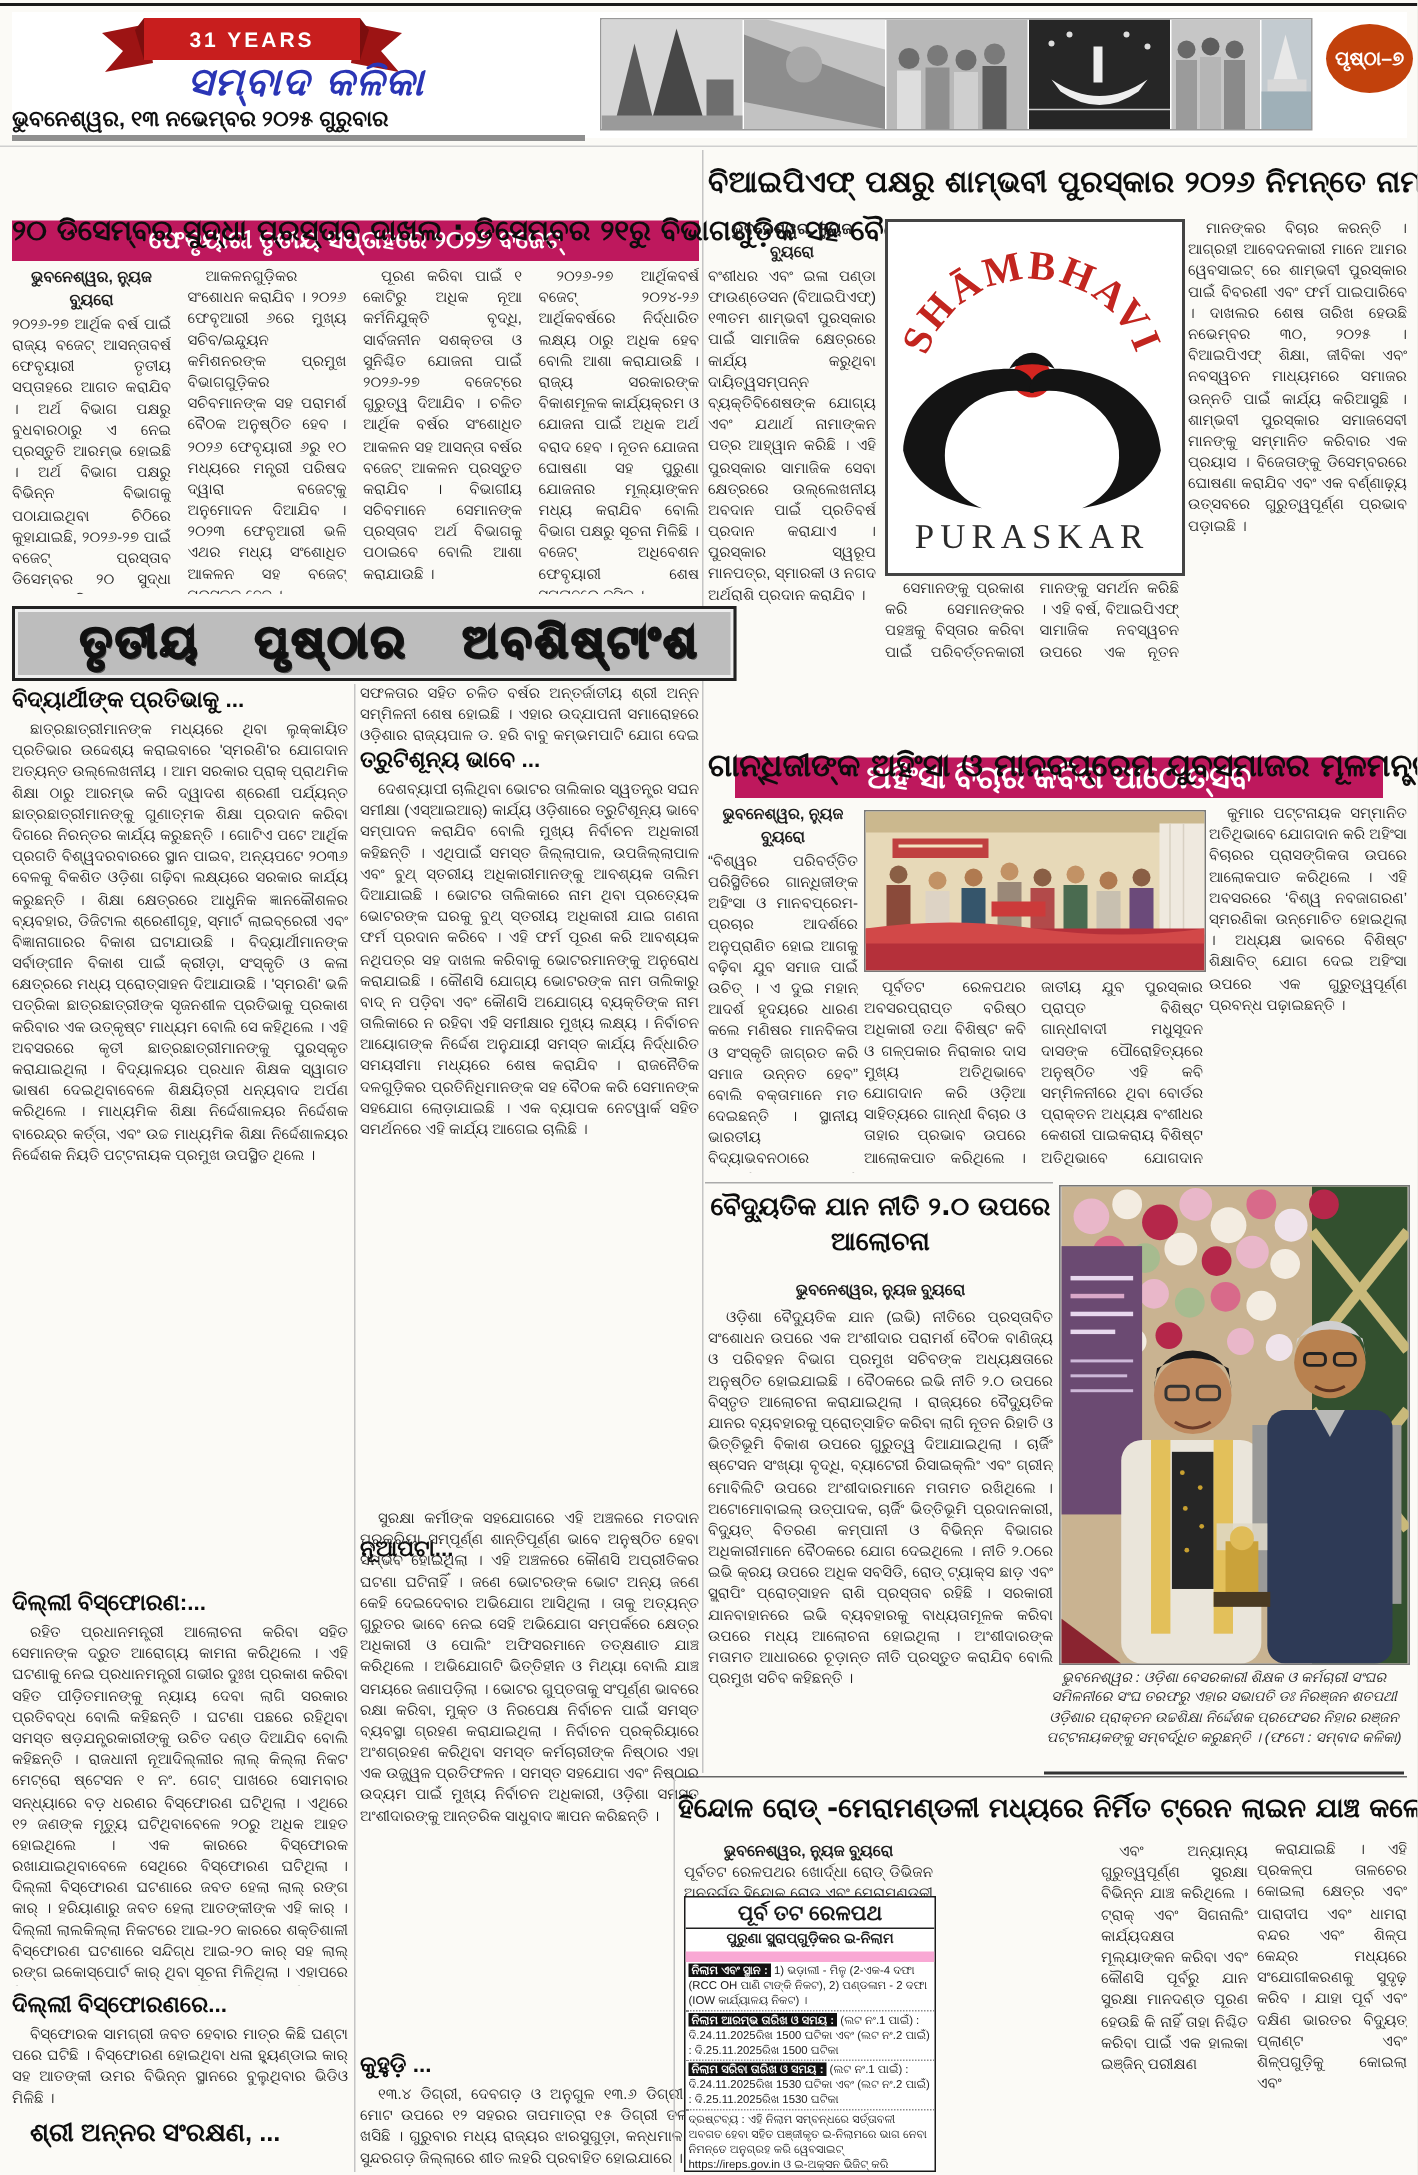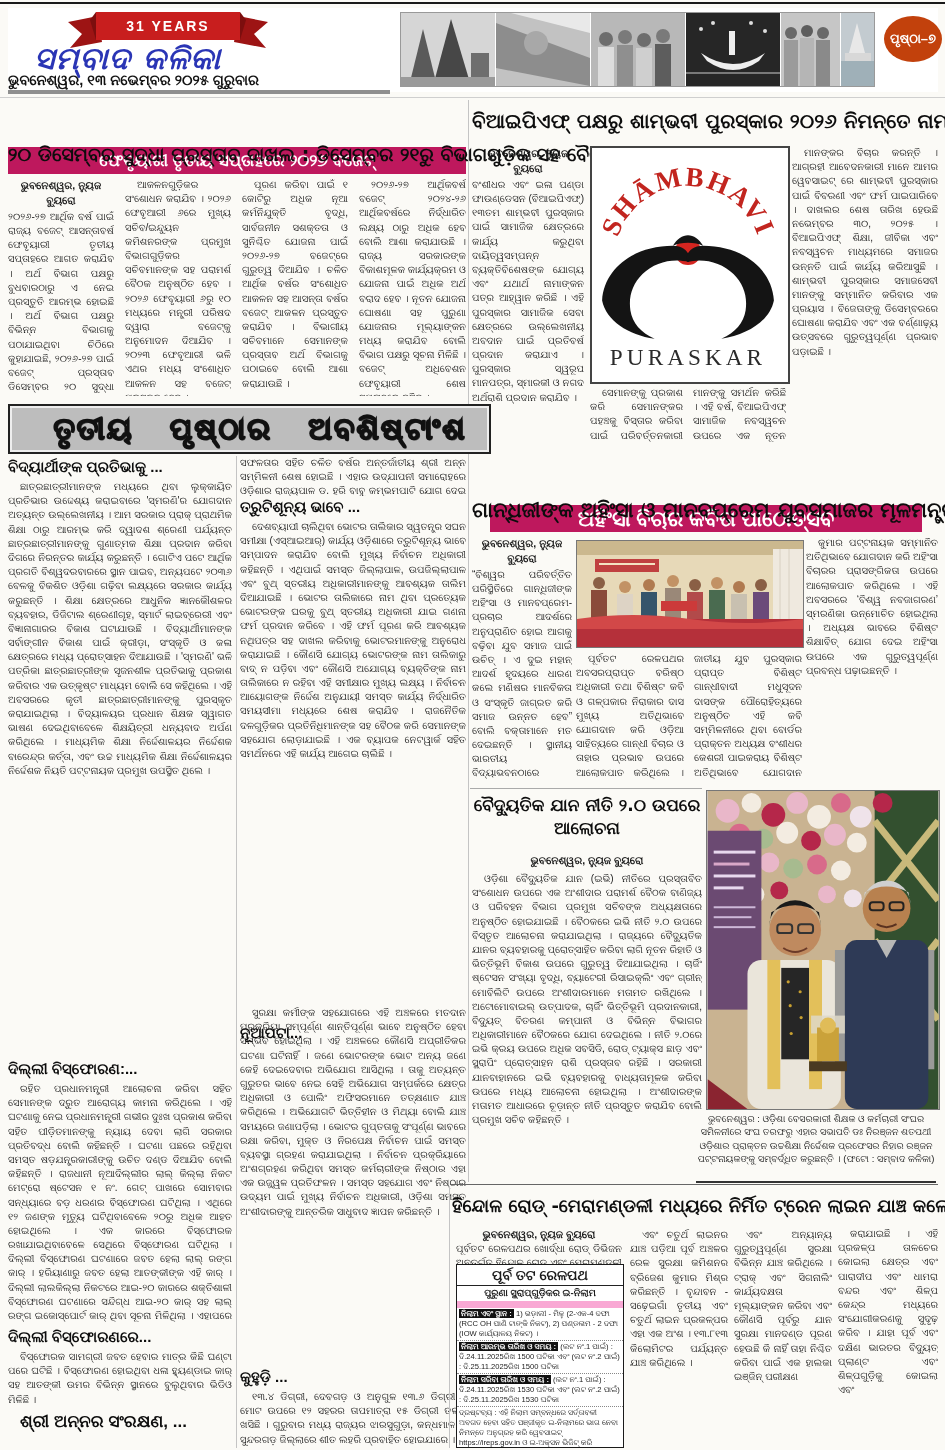--- a/index.html
+++ b/index.html
@@ -2,22 +2,22 @@
 <html><head>
 <meta charset="utf-8">
 <style>
   html,body{margin:0;padding:0;background:#e8e6e0;}
   #page{position:relative;width:945px;height:1450px;background:#fbfaf6;margin:0 auto;
         font-family:"Liberation Sans",sans-serif;color:#1b1b1b;overflow:hidden;}
   .abs{position:absolute;}
   .topline{left:0;top:2px;width:945px;height:2px;background:#1a1a1a;}
   
   .mast{left:8px;top:8px;width:930px;height:84px;background:#fff;}
-  .logo-script{left:26px;top:32px;width:340px;height:36px;text-align:left;
-    font-family:"DejaVu Serif",serif;font-style:italic;font-weight:bold;font-size:31px;
+  .logo-script{left:26px;top:32px;width:340px;height:36px;text-align:center;
+    font-family:"DejaVu Serif",serif;font-style:italic;font-weight:bold;font-size:26px;
     color:#2a35b5;letter-spacing:1px;}
   .dateline{left:0px;top:64px;width:368px;height:20px;font-size:14.5px;font-weight:bold;color:#111;}
   .badge{left:876px;top:8px;width:58px;height:46px;border-radius:50%;background:#c2410c;
     color:#fff;display:flex;align-items:center;justify-content:center;font-size:13px;font-weight:bold;}
   .graybar{left:8px;top:90px;width:382px;height:4px;background:#8f8f8f;}
   .hairline{left:0;top:97px;width:945px;height:1px;background:#cfcfcf;}
   
   .kicker{background:#be185d;color:#fff;font-weight:bold;text-align:center;
     display:flex;align-items:center;justify-content:center;margin-top:45px;}
   .headline{font-weight:bold;color:#0d0d0d;text-align:center;white-space:nowrap;
@@ -279,21 +279,21 @@
       <path d="M170,134 Q180,140 190,134" stroke="#5a3220" stroke-width="2" fill="none"></path>
     </g>
     <g>
       <rect x="104" y="226" width="34" height="18" fill="#ded8c8" opacity="0.85"></rect>
       <rect x="110" y="238" width="22" height="34" fill="#caa23a"></rect>
       <circle cx="121" cy="236" r="8" fill="#e0bc58"></circle>
       <rect x="102" y="272" width="38" height="10" fill="#4a3a22"></rect>
     </g>
     <polygon points="0,320 0,290 40,320" fill="#8a2430"></polygon>
   </svg>
-  <div class="abs caption" style="left:696px;top:1112px;width:240px;height:66px;">ଭୁବନେଶ୍ୱର : ଓଡ଼ିଶା ବେସରକାରୀ ଶିକ୍ଷକ ଓ କର୍ମଚାରୀ ସଂଘର ସମିଳନୀରେ ସଂଘ ତରଫରୁ ଏହାର ସଭାପତି ଡଃ ନିରଞ୍ଜନ ଶତପଥୀ ଓଡ଼ିଶାର ପ୍ରାକ୍ତନ ଉଚ୍ଚଶିକ୍ଷା ନିର୍ଦ୍ଦେଶକ ପ୍ରଫେସର ନିହାର ରଞ୍ଜନ ପଟ୍ଟନାୟକଙ୍କୁ ସମ୍ବର୍ଦ୍ଧିତ କରୁଛନ୍ତି । (ଫଟୋ : ସମ୍ବାଦ କଳିକା)</div>
+  <div class="abs caption" style="left:696px;top:1112px;width:240px;height:66px;font-style:italic;">ଭୁବନେଶ୍ୱର : ଓଡ଼ିଶା ବେସରକାରୀ ଶିକ୍ଷକ ଓ କର୍ମଚାରୀ ସଂଘର ସମିଳନୀରେ ସଂଘ ତରଫରୁ ଏହାର ସଭାପତି ଡଃ ନିରଞ୍ଜନ ଶତପଥୀ ଓଡ଼ିଶାର ପ୍ରାକ୍ତନ ଉଚ୍ଚଶିକ୍ଷା ନିର୍ଦ୍ଦେଶକ ପ୍ରଫେସର ନିହାର ରଞ୍ଜନ ପଟ୍ଟନାୟକଙ୍କୁ ସମ୍ବର୍ଦ୍ଧିତ କରୁଛନ୍ତି । (ଫଟୋ : ସମ୍ବାଦ କଳିକା)</div>
 
   <div class="abs hrule" style="left:450px;top:1184px;width:488px;background:#666;"></div>
   <div class="abs vrule" style="left:449px;top:1186px;height:262px;"></div>
   <div class="abs headline" style="left:452px;top:1190px;width:486px;height:32px;font-size:18px;line-height:32px;">ହିନ୍ଦୋଳ ରୋଡ୍ -ମେରାମଣ୍ଡଳୀ ମଧ୍ୟରେ ନିର୍ମିତ ଟ୍ରେନ ଲାଇନ ଯାଞ୍ଚ କଲେ ରେଳ ସୁରକ୍ଷା କମିଶନର</div>
   <div class="abs byline" style="left:456px;top:1228px;width:166px;height:14px;">ଭୁବନେଶ୍ୱର, ନ୍ୟୁଜ ବ୍ୟୁରୋ</div>
   <div class="abs col" style="left:456px;top:1242px;width:166px;height:22px;text-indent:0;">ପୂର୍ବତଟ ରେଳପଥର ଖୋର୍ଦ୍ଧା ରୋଡ୍ ଡିଭିଜନ ଅନ୍ତର୍ଗତ ହିନ୍ଦୋଳ ରୋଡ୍ ଏବଂ ମେରାମଣ୍ଡଳୀ ମଧ୍ୟରେ ନବନିର୍ମିତ ତୃତୀୟ</div>
 
   <div class="abs nb">
     <div class="nb-title">ପୂର୍ବ ତଟ ରେଳପଥ</div>
     <div class="nb-sub">ପୁରୁଣା ସ୍କ୍ରାପ୍‌ଗୁଡ଼ିକର ଇ-ନିଲାମ</div>
@@ -306,16 +306,15 @@
       <span>(ଲଟ ନଂ.1 ପାଇଁ) : ଦି.24.11.2025ରିଖ 1500 ଘଟିକା ଏବଂ (ଲଟ ନଂ.2 ପାଇଁ) : ଦି.25.11.2025ରିଖ 1500 ଘଟିକା</span>
     </div>
     <div class="nb-row">
       <span class="nb-label">ନିଲାମ ସରିବା ତାରିଖ ଓ ସମୟ :</span>
       <span>(ଲଟ ନଂ.1 ପାଇଁ) : ଦି.24.11.2025ରିଖ 1530 ଘଟିକା ଏବଂ (ଲଟ ନଂ.2 ପାଇଁ) : ଦି.25.11.2025ରିଖ 1530 ଘଟିକା</span>
     </div>
     <div class="nb-note">ଦ୍ରଷ୍ଟବ୍ୟ : ଏହି ନିଲାମ ସମ୍ବନ୍ଧରେ ସର୍ତ୍ତାବଳୀ ଅବଗତ ହେବା ସହିତ ପଞ୍ଜୀକୃତ ଇ-ନିଲାମରେ ଭାଗ ନେବା ନିମନ୍ତେ ଅନୁଗ୍ରହ କରି ୱେବସାଇଟ୍ https://ireps.gov.in ଓ ଇ-ଅକ୍ସନ ଭିଜିଟ୍ କରି ଆବେଦନ କରିବାକୁ ପରାମର୍ଶ ଦିଆଯାଉଛି ।</div>
 
   </div>
 
-  <div class="abs col" style="left:630px;top:1228px;width:98px;height:220px;">ଏବଂ ଚତୁର୍ଥ ଲାଇନର ଯାଞ୍ଚ ପଡ଼ିଆ ପୂର୍ବ ଅଞ୍ଚଳର ରେଳ ସୁରକ୍ଷା କମିଶନର ବ୍ରିଜେଶ କୁମାର ମିଶ୍ର କରିଛନ୍ତି । ବୃନ୍ଦାବନ - ସଢ଼େଇଗାଁ ତୃତୀୟ ଏବଂ ଚତୁର୍ଥ ଲାଇନ ପ୍ରକଳ୍ପର ଏହା ଏକ ଅଂଶ । ୧୩.୮୧୩ କିଲୋମିଟର ପର୍ଯ୍ୟନ୍ତ ଯାଞ୍ଚ କରିଥିଲେ ।</div>
   <div class="abs col" style="left:734px;top:1228px;width:98px;height:220px;">ଏବଂ ଅନ୍ୟାନ୍ୟ ଗୁରୁତ୍ୱପୂର୍ଣ୍ଣ ସୁରକ୍ଷା ବିଭିନ୍ନ ଯାଞ୍ଚ କରିଥିଲେ । ଟ୍ରାକ୍ ଏବଂ ସିଗନାଲିଂ କାର୍ଯ୍ୟଦକ୍ଷତା ମୂଲ୍ୟାଙ୍କନ କରିବା ଏବଂ କୌଣସି ପୂର୍ବରୁ ଯାନ ସୁରକ୍ଷା ମାନଦଣ୍ଡ ପୂରଣ ହେଉଛି କି ନାହିଁ ତାହା ନିଶ୍ଚିତ କରିବା ପାଇଁ ଏକ ହାଲକା ଇଞ୍ଜିନ୍ ପରୀକ୍ଷଣ</div>
   <div class="abs col" style="left:838px;top:1228px;width:100px;height:220px;font-family:Liberation Mono, monospace;">କରାଯାଇଛି । ଏହି ପ୍ରକଳ୍ପ ତାଳଚେର କୋଇଲା କ୍ଷେତ୍ର ଏବଂ ପାରାଦୀପ ଏବଂ ଧାମରା ବନ୍ଦର ଏବଂ ଶିଳ୍ପ କେନ୍ଦ୍ର ମଧ୍ୟରେ ସଂଯୋଗୀକରଣକୁ ସୁଦୃଢ଼ କରିବ । ଯାହା ପୂର୍ବ ଏବଂ ଦକ୍ଷିଣ ଭାରତର ବିଦ୍ୟୁତ୍ ପ୍ଲାଣ୍ଟ ଏବଂ ଶିଳ୍ପଗୁଡ଼ିକୁ କୋଇଲା ଏବଂ</div>
 </div>
 
 </body></html>

